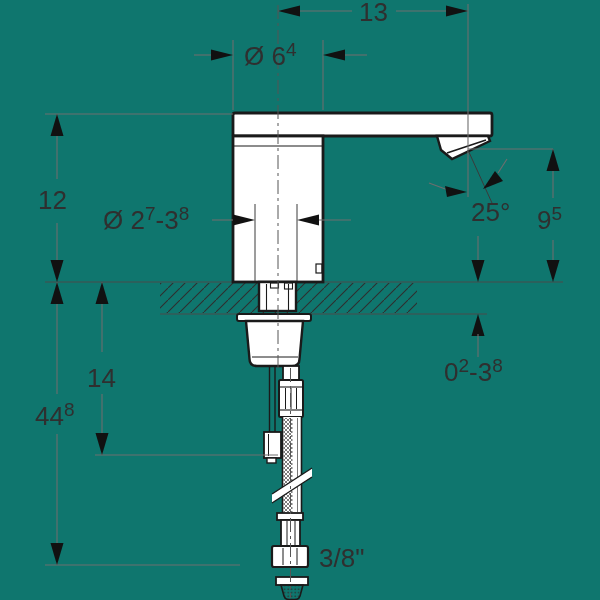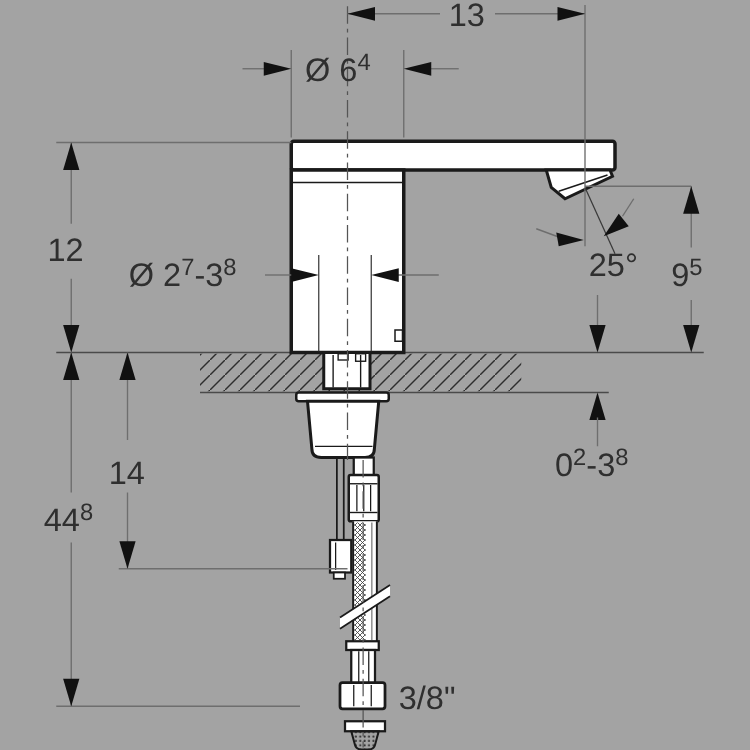--- a/index.html
+++ b/index.html
@@ -1,16 +1,16 @@
 <!DOCTYPE html>
 <html><head>
 <meta charset="utf-8">
 <style>
   html,body{margin:0;padding:0;background:#fff;}
-  #canvas{position:relative;width:600px;height:600px;background:#a3a3a3;overflow:hidden;
+  #canvas{position:relative;width:600px;height:600px;background:#0f766e;overflow:hidden;
           font-family:"Liberation Sans", sans-serif;}
   svg{display:block;}
   text{font-family:"Liberation Sans", sans-serif;fill:#2f2f2f;font-size:26px;}
   .sup{font-size:19px;}
   .part{fill:#ffffff;stroke:#1a1a1a;}
   .dimline{stroke:#6e6e6e;stroke-width:1.1;fill:none;}
   .thinline{stroke:#3a3a3a;stroke-width:1;fill:none;}
   .arrow{fill:#111111;stroke:none;}
   .detail{stroke:#1a1a1a;fill:none;}
 </style>

